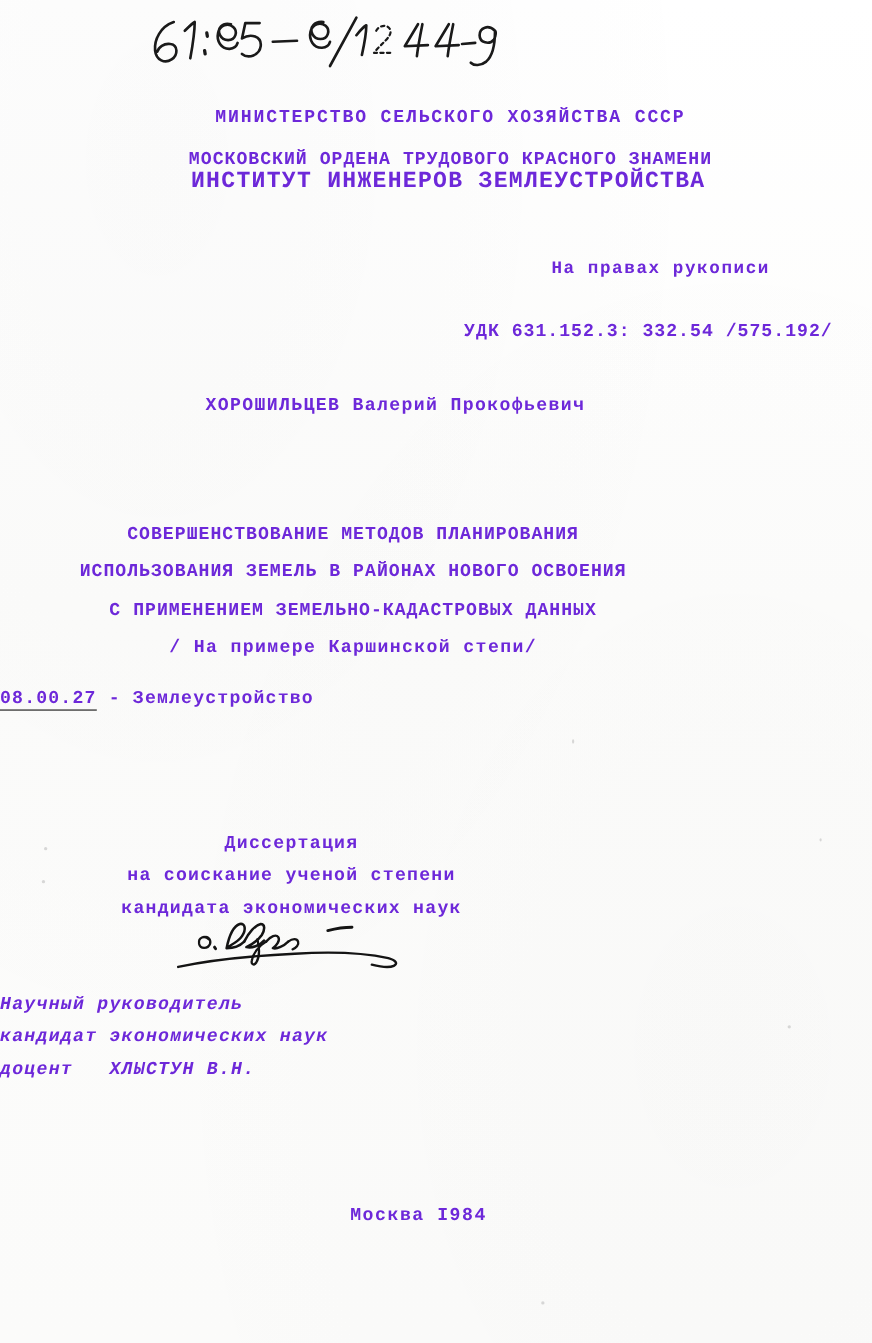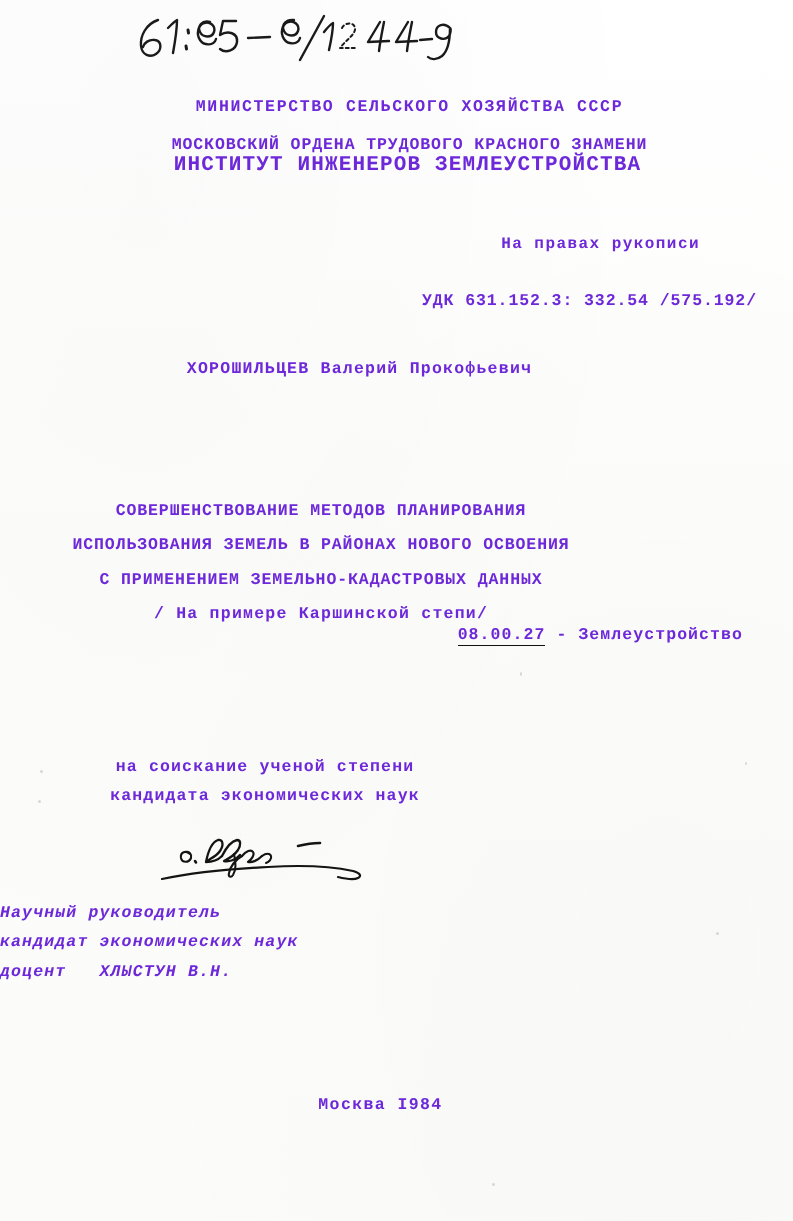--- a/index.html
+++ b/index.html
@@ -100,41 +100,41 @@
     top: 360px;
     width: 719px;
     text-align: center;
     font-size: 16.5px;
     letter-spacing: 0.075em;
     box-sizing: border-box;
   }
 
   .title-block {
     left: 0;
-    top: 502px;
+    top: 477px;
     width: 678px;
     text-align: center;
     padding-right: 36px;
     box-sizing: border-box;
   }
   .title-block .t-line {
     font-size: 16.5px;
     letter-spacing: 0.055em;
     margin-bottom: 17px;
   }
   .title-block .t-line.sub {
     letter-spacing: 0.075em;
     margin-bottom: 0;
   }
 
   .specialty-line {
     left: 0;
     top: 626px;
     width: 793px;
-    text-align: right;
+    text-align: left;
     font-size: 16.5px;
     letter-spacing: 0.065em;
     padding-right: 50px;
     box-sizing: border-box;
   }
   .specialty-code {
     border-bottom: 1.6px solid #111;
     padding-bottom: 1px;
   }
 
@@ -259,20 +259,21 @@
   <div class="abs title-block">
     <div class="tw t-line">СОВЕРШЕНСТВОВАНИЕ МЕТОДОВ ПЛАНИРОВАНИЯ</div>
     <div class="tw t-line">ИСПОЛЬЗОВАНИЯ ЗЕМЕЛЬ В РАЙОНАХ НОВОГО ОСВОЕНИЯ</div>
     <div class="tw t-line">С ПРИМЕНЕНИЕМ ЗЕМЕЛЬНО-КАДАСТРОВЫХ ДАННЫХ</div>
     <div class="tw t-line sub">/ На примере Каршинской степи/</div>
   </div>
 
   <div class="abs tw specialty-line"><span class="specialty-code">08.00.27</span><span> - </span><span>Землеустройство</span></div>
 
   <div class="abs degree-block">
+    <div class="tw d-line first">Диссертация</div>
     <div class="tw d-line">на соискание ученой степени</div>
     <div class="tw d-line">кандидата экономических наук</div>
   </div>
 
   <div class="abs signature">
     <svg viewBox="0 0 230 60" xmlns="http://www.w3.org/2000/svg" fill="none" stroke="#141414" stroke-linecap="round" stroke-linejoin="round">
 
       <path d="M40 22 C36 18 30 20 31 26 C32 31 39 31 41 26 C42 22 39 19 36 20" stroke-width="2.1"></path>
       <path d="M45 29 L46 30.5" stroke-width="2.6"></path>
 

